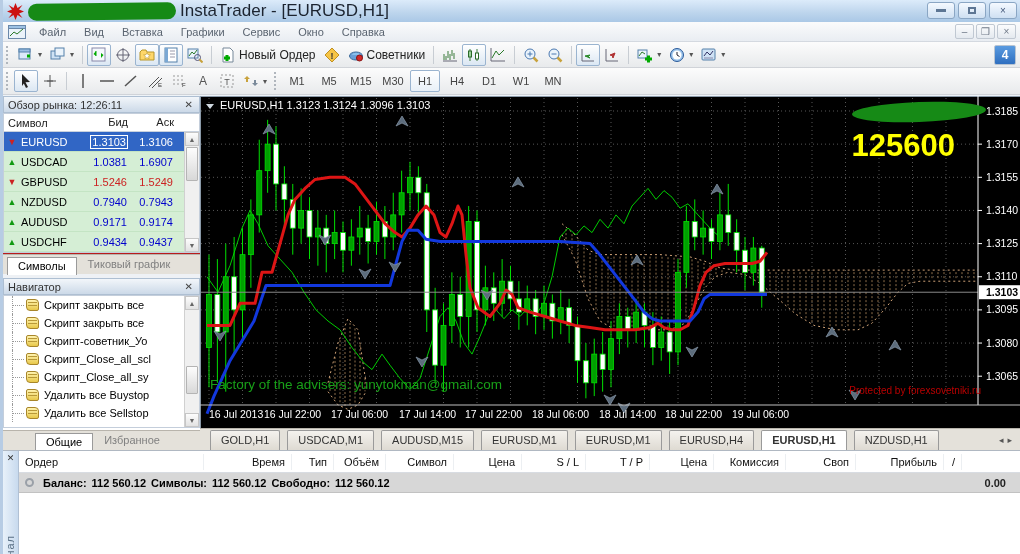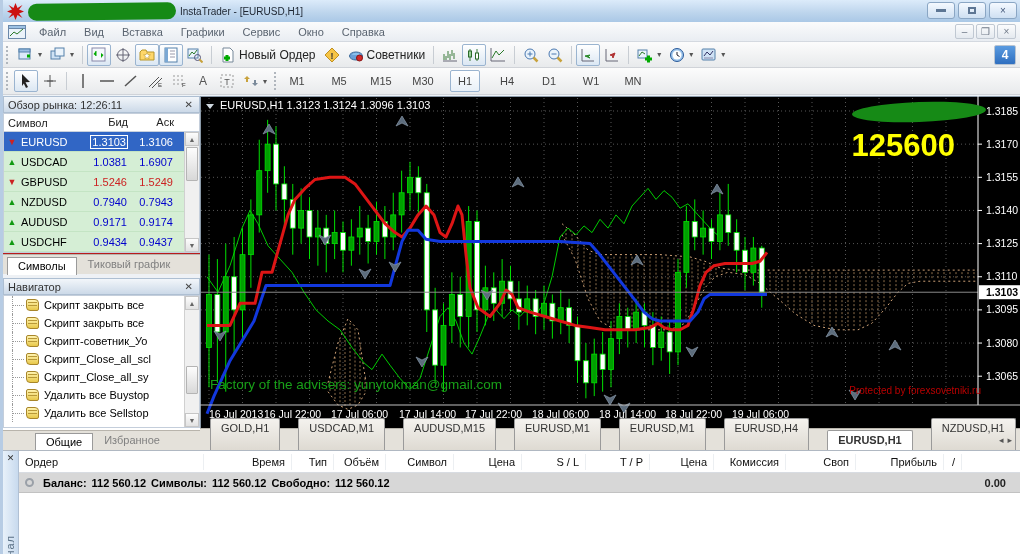--- a/index.html
+++ b/index.html
@@ -3,21 +3,21 @@
 <meta charset="utf-8">
 <style>
   * { margin:0; padding:0; box-sizing:border-box; }
   html,body { width:1020px; height:554px; overflow:hidden; }
   body { font-family:"Liberation Sans", sans-serif; font-size:11px; color:#222; background:#fff; }
   #app { position:relative; width:1020px; height:554px; background:#eef3f8; border-left:3px solid #b7cce4; overflow:hidden; }
 
   
   #titlebar { position:absolute; left:0; top:0; right:0; height:22px;
     background:linear-gradient(#dcebfa,#bcd4ec 60%,#aac8e6); display:flex; align-items:center; padding-left:4px; }
-  #titlebar .title { font-size:10px; color:#1c2430; margin-left:4px; white-space:nowrap; }
+  #titlebar .title { font-size:17px; color:#1c2430; margin-left:4px; white-space:nowrap; }
   .blob { background:#168a16; border-radius:9px; }
   #title-blob { width:148px; height:17px; margin-left:4px; transform:rotate(-.6deg); }
   #win-buttons { position:absolute; right:3px; top:2px; display:flex; gap:3px; }
   .winbtn { width:28px; height:17px; border:1px solid #8aa6c4; border-radius:3px;
     background:linear-gradient(#f4f9ff,#cfe0f2); display:flex; align-items:center; justify-content:center;
     font-size:10px; color:#44597a; }
   .winbtn .bar { width:10px; height:3px; background:#5d7694; }
   .winbtn .box { width:8px; height:7px; border:2px solid #5d7694; }
 
   
@@ -90,22 +90,22 @@
     background:linear-gradient(#fff3b0,#e8c84a); border:1px solid #a8862a; border-radius:2px 4px 2px 4px; position:relative; }
   .scroll-ico:before { content:""; position:absolute; left:1px; right:1px; top:2px; border-top:1px solid #b89838; box-shadow:0 3px 0 #b89838; }
   .nav-scroll { position:absolute; right:0; top:0; bottom:0; width:15px; background:#f0f0f0; border-left:1px solid #d0d0d0; }
   #nav-tabs { position:absolute; bottom:0; left:0; right:0;padding-left:32px; }
 
   
   #chart-wrap { position:absolute; left:197px; top:96px; width:823px; height:332px; background:#000; }
   
   #chart-tabs { position:absolute; left:197px; top:428px; right:0; height:22px; background:#e4e1da;
     border-top:1px solid #b8b4ac; display:flex; align-items:flex-end; padding-left:10px; }
-  .chart-tab { padding:3px 10px 16px; font-size:11px; color:#333; border:1px solid #9a9a9a; border-bottom:none;
-    background:linear-gradient(#f4f2ee,#dedad2); margin-right:18px; border-radius:2px 2px 0 0;text-align:center; }
+  .chart-tab { padding:3px 10px 4px; font-size:11px; color:#333; border:1px solid #9a9a9a; border-bottom:none;
+    background:linear-gradient(#f4f2ee,#dedad2); margin-right:7px; border-radius:2px 2px 0 0;text-align:center; }
   .chart-tab.active { background:#fff; font-weight:bold; position:relative; top:1px; padding-bottom:5px; }
   #tab-arrows { position:absolute; right:4px; top:6px; color:#555; font-size:9px; letter-spacing:4px; }
 
   
   #terminal { position:absolute; left:0; top:450px; right:0; height:104px; background:#fff; border-top:1px solid #b0b8c2; }
   #term-side { position:absolute; left:0; top:0; width:16px; bottom:0; background:linear-gradient(90deg,#e8f1fa,#c8daee);
     border-right:1px solid #b0c0d4; }
   #term-side .x { display:block; text-align:center; font-size:9px; color:#333; padding-top:2px; }
   #term-side .vtext { position:absolute; left:1px; top:84px; width:14px; color:#5a7186; font-size:11px;
     writing-mode:vertical-rl; transform:rotate(180deg); letter-spacing:1px; }
@@ -362,21 +362,21 @@
         </span>
         <span class="tbtn">
           <svg width="16" height="16" viewBox="0 0 16 16">
             <path d="M4 3l3 3-2 0 0 3-2 0 0-3-2 0z" fill="#c8a23c"></path>
             <path d="M12 13l-3-3 2 0 0-3 2 0 0 3 2 0z" fill="#7a8a9a"></path>
           </svg>
           <span class="dd">▾</span>
         </span>
       </span>
     <span class="grip"></span>
-    <span id="tf-buttons" style="display:flex;align-items:center;gap:12px;">
+    <span id="tf-buttons" style="display:flex;align-items:center;gap:2px;">
         <span class="tf-btn">M1</span>
         <span class="tf-btn">M5</span>
         <span class="tf-btn">M15</span>
         <span class="tf-btn">M30</span>
         <span class="tf-btn active">H1</span>
         <span class="tf-btn">H4</span>
         <span class="tf-btn">D1</span>
         <span class="tf-btn">W1</span>
         <span class="tf-btn">MN</span>
       </span>

